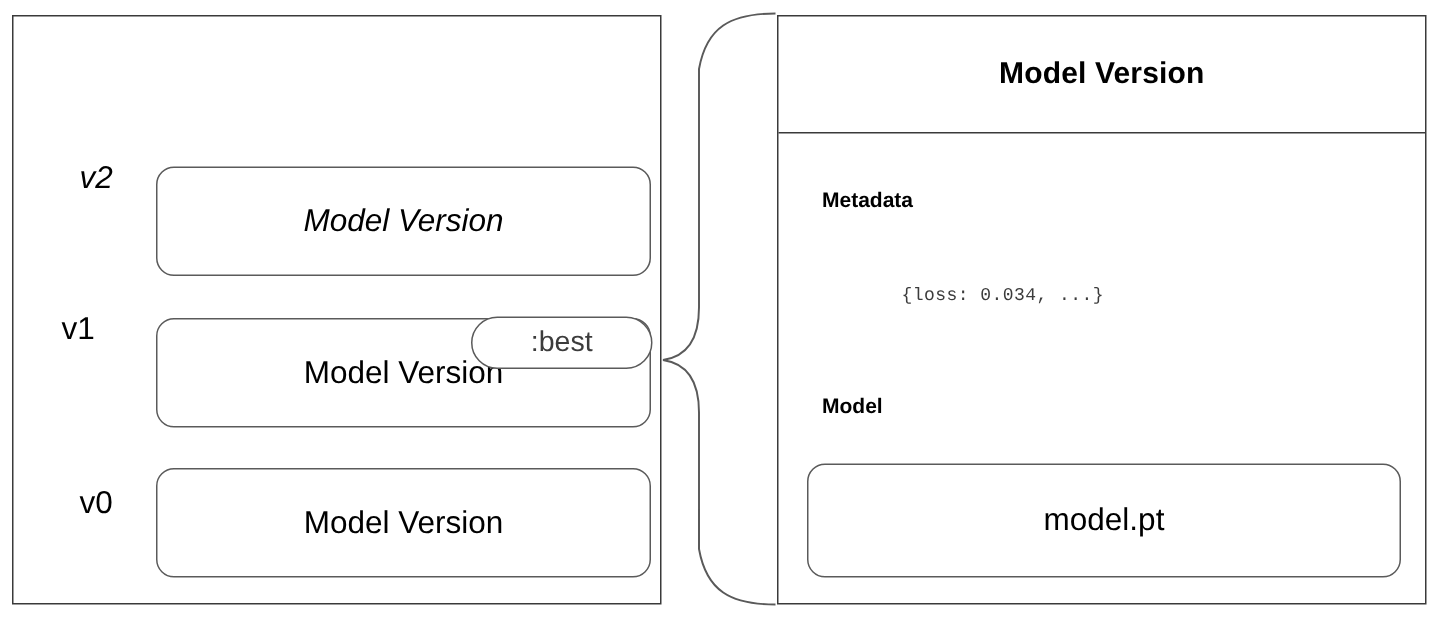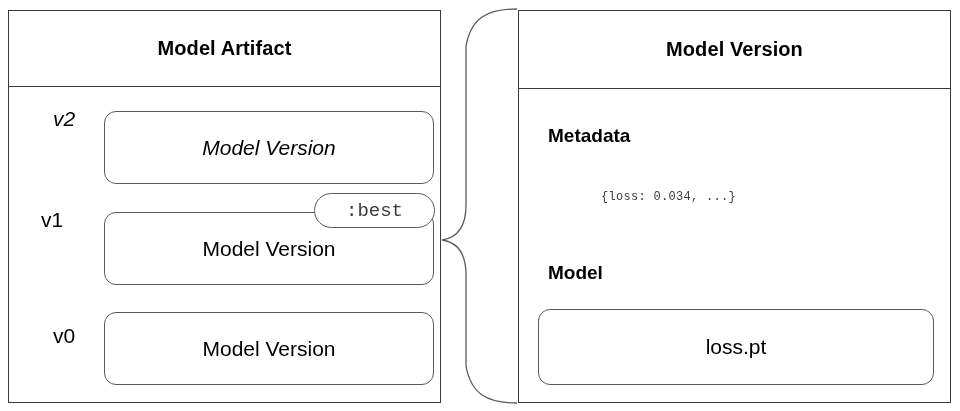--- a/index.html
+++ b/index.html
@@ -95,21 +95,21 @@
   }
   .tag-chip-label {
     font-size: 19px;
     color: #3c3c3c;
     white-space: nowrap;
   }
 
   
   .section-heading {
     position: absolute;
-    font-size: 19px;
+    font-size: 14px;
     font-weight: bold;
     color: #000000;
     white-space: nowrap;
   }
   .mono-value {
     position: absolute;
     font-family: "Liberation Mono", "DejaVu Sans Mono", monospace;
     font-size: 12px;
     color: #3c3c3c;
     white-space: pre;
@@ -152,39 +152,36 @@
 
 <div id="canvas">
 
   <svg id="connector" viewBox="0 0 960 411" xmlns="http://www.w3.org/2000/svg">
     <path d="M 517 9 C 487 9, 471 18, 466 46 L 466 205 C 466 228, 456 238, 442 240
              C 456 242, 466 252, 466 275 L 466 366 C 471 394, 487 403, 517 403"></path>
   </svg>
 
   <div class="panel" style="left:8px; top:10px; width:433px; height:393px;">
 
-    <div class="panel-header" style="height:76px;">
-      <span class="panel-title">Model Artifact</span>
-    </div>
 
     <div class="panel-body" style="top:76px; height:315px;">
 
       <div class="version-row" style="top:0px; height:105px;font-style:italic;">
         <span class="version-label" style="left:44px; top:20px;">v2</span>
         <div class="mv-box" style="left:95px; top:24px; width:330px; height:73px;">
           <span class="mv-box-label">Model Version</span>
         </div>
       </div>
 
       <div class="version-row" style="top:101px; height:105px;">
         <span class="version-label" style="left:32px; top:20px;">v1</span>
         <div class="mv-box" style="left:95px; top:24px; width:330px; height:73px;">
           <span class="mv-box-label">Model Version</span>
         </div>
-        <div class="tag-chip" style="left:305px; top:5px; width:121px; height:35px;font-family:Liberation Mono, monospace;">
+        <div class="tag-chip" style="left:305px; top:23px; width:121px; height:35px;">
           <span class="tag-chip-label">:best</span>
         </div>
       </div>
 
       <div class="version-row" style="top:201px; height:105px;">
         <span class="version-label" style="left:44px; top:20px;margin-top:16px;">v0</span>
         <div class="mv-box" style="left:95px; top:24px; width:330px; height:73px;">
           <span class="mv-box-label">Model Version</span>
         </div>
       </div>
@@ -200,19 +197,19 @@
 
     <div class="panel-body" style="top:78px; height:313px;">
 
       <span class="section-heading" style="left:29px; top:36px;">Metadata</span>
 
       <span class="mono-value" style="left:82px; top:101px;">{loss: 0.034, ...}</span>
 
       <span class="section-heading" style="left:29px; top:173px;">Model</span>
 
       <div class="file-box" style="left:19px; top:220px; width:396px; height:76px;">
-        <span class="file-box-label">loss.pt</span>
+        <span class="file-box-label">model.pt</span>
       </div>
 
     </div>
   </div>
 
 </div>
 
 </body></html>

